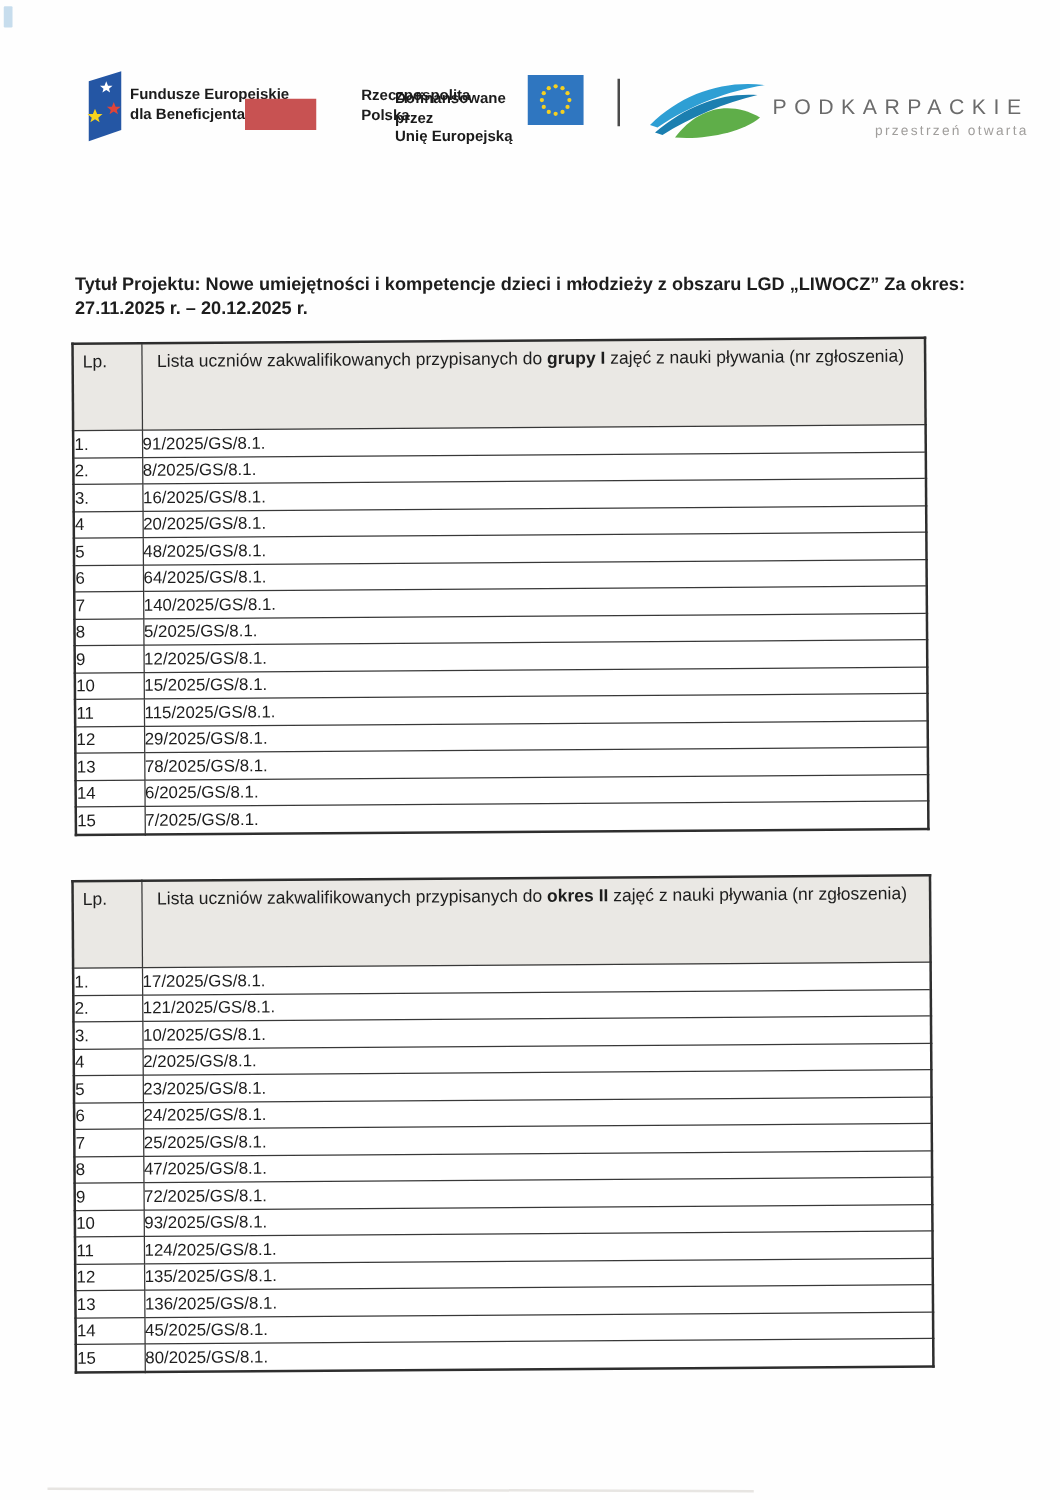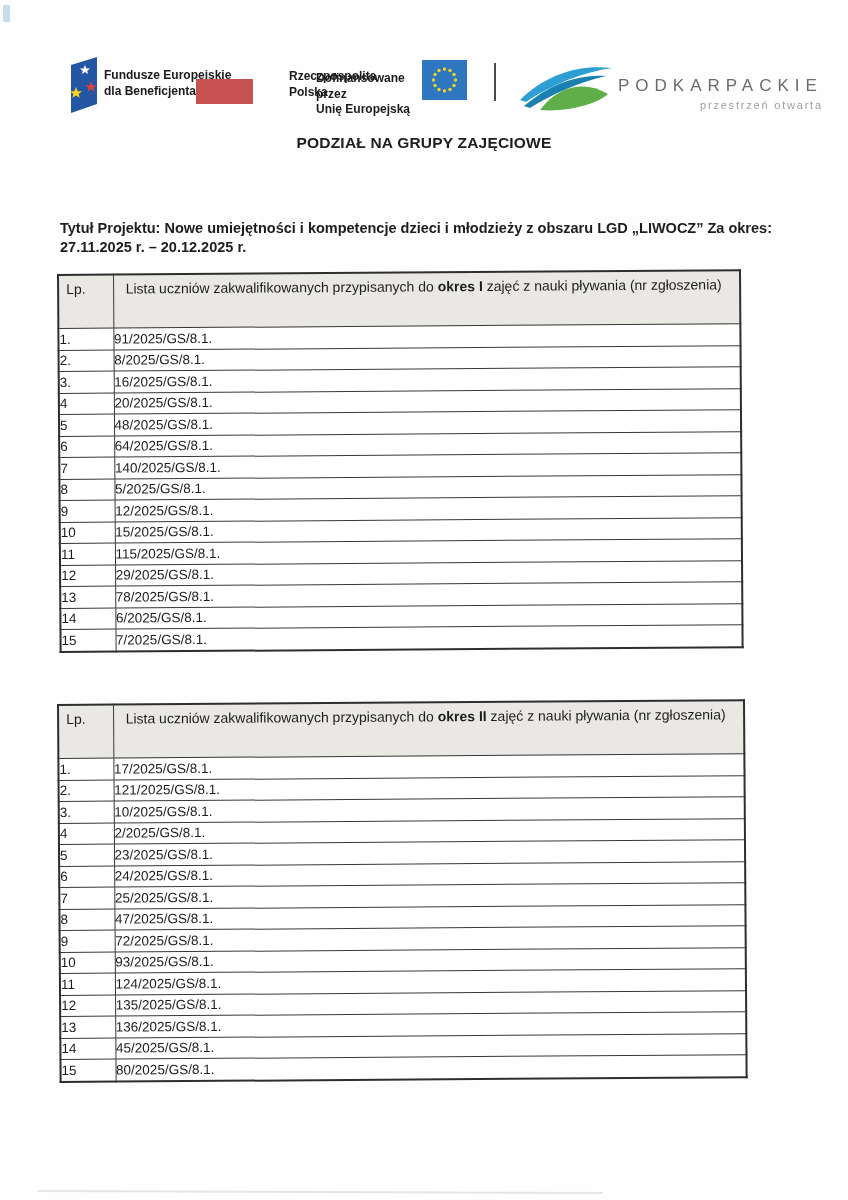--- a/index.html
+++ b/index.html
@@ -28,21 +28,21 @@
     background:#fff;transform:rotate(-.4deg);transform-origin:0 0;
     border:2px solid #2e2e2e;
   }
   #t1{top:274px;width:684px;}
   #t2{top:704px;width:688px;}
   table.grp th,table.grp td{border:1.5px solid #383838;}
   table.grp th{
     background:#eae8e4;font-weight:400;text-align:left;vertical-align:top;
     font-size:14px;line-height:1.4;height:44px;
   }
-  th.c1{padding:4px 4px 4px 7px;}
+  th.c1{padding:4px 4px 20px 7px;}
   th.c2{padding:4px 12px;}
   table.grp td{height:20.5px;vertical-align:middle;font-size:13.5px;padding:0;}
   td.c1{padding-left:7px;}
   td.c2{padding-left:13px;}
 </style>
 </head>
 <body>
 
 <div class="page">
 
@@ -98,32 +98,31 @@
       <path d="M2,40 C28,14 62,4 94,8 C66,12 34,24 8,42 Z" fill="#2e9fd4"></path>
       <path d="M6,46 C32,24 60,14 88,16 C62,22 34,34 12,48 Z" fill="#1b7fb0"></path>
       <path d="M22,50 C40,26 66,20 90,34 C76,46 46,52 22,50 Z" fill="#5fae49"></path>
     </svg>
   </div>
   <div class="logo-abs" style="left:618px;top:76px;">
     <div class="pk-word">PODKARPACKIE</div>
     <div class="pk-tag">przestrzeń otwarta</div>
   </div>
 
-  <div class="doc-title">PODZIAŁ NA GRUPY ZAJĘCIOWE</div>
   <div class="doc-par par2">Tytuł Projektu: Nowe umiejętności i kompetencje dzieci i młodzieży z obszaru LGD „LIWOCZ” Za okres: 27.11.2025 r. – 20.12.2025 r.</div>
 
   <table class="grp" id="t1">
     <colgroup>
         <col style="width:55px">
         <col>
       </colgroup>
     <thead>
       <tr>
         <th class="c1">Lp.</th>
-        <th class="c2"><span>Lista uczniów zakwalifikowanych przypisanych do </span><b>okres I</b><span> zajęć z nauki pływania (nr zgłoszenia)</span></th>
+        <th class="c2"><span>Lista uczniów zakwalifikowanych przypisanych do </span><b>grupy I</b><span> zajęć z nauki pływania (nr zgłoszenia)</span></th>
       </tr>
     </thead>
     <tbody>
         <tr>
           <td class="c1">1.</td>
           <td class="c2">91/2025/GS/8.1.</td>
         </tr>
         <tr>
           <td class="c1">2.</td>
           <td class="c2">8/2025/GS/8.1.</td>

